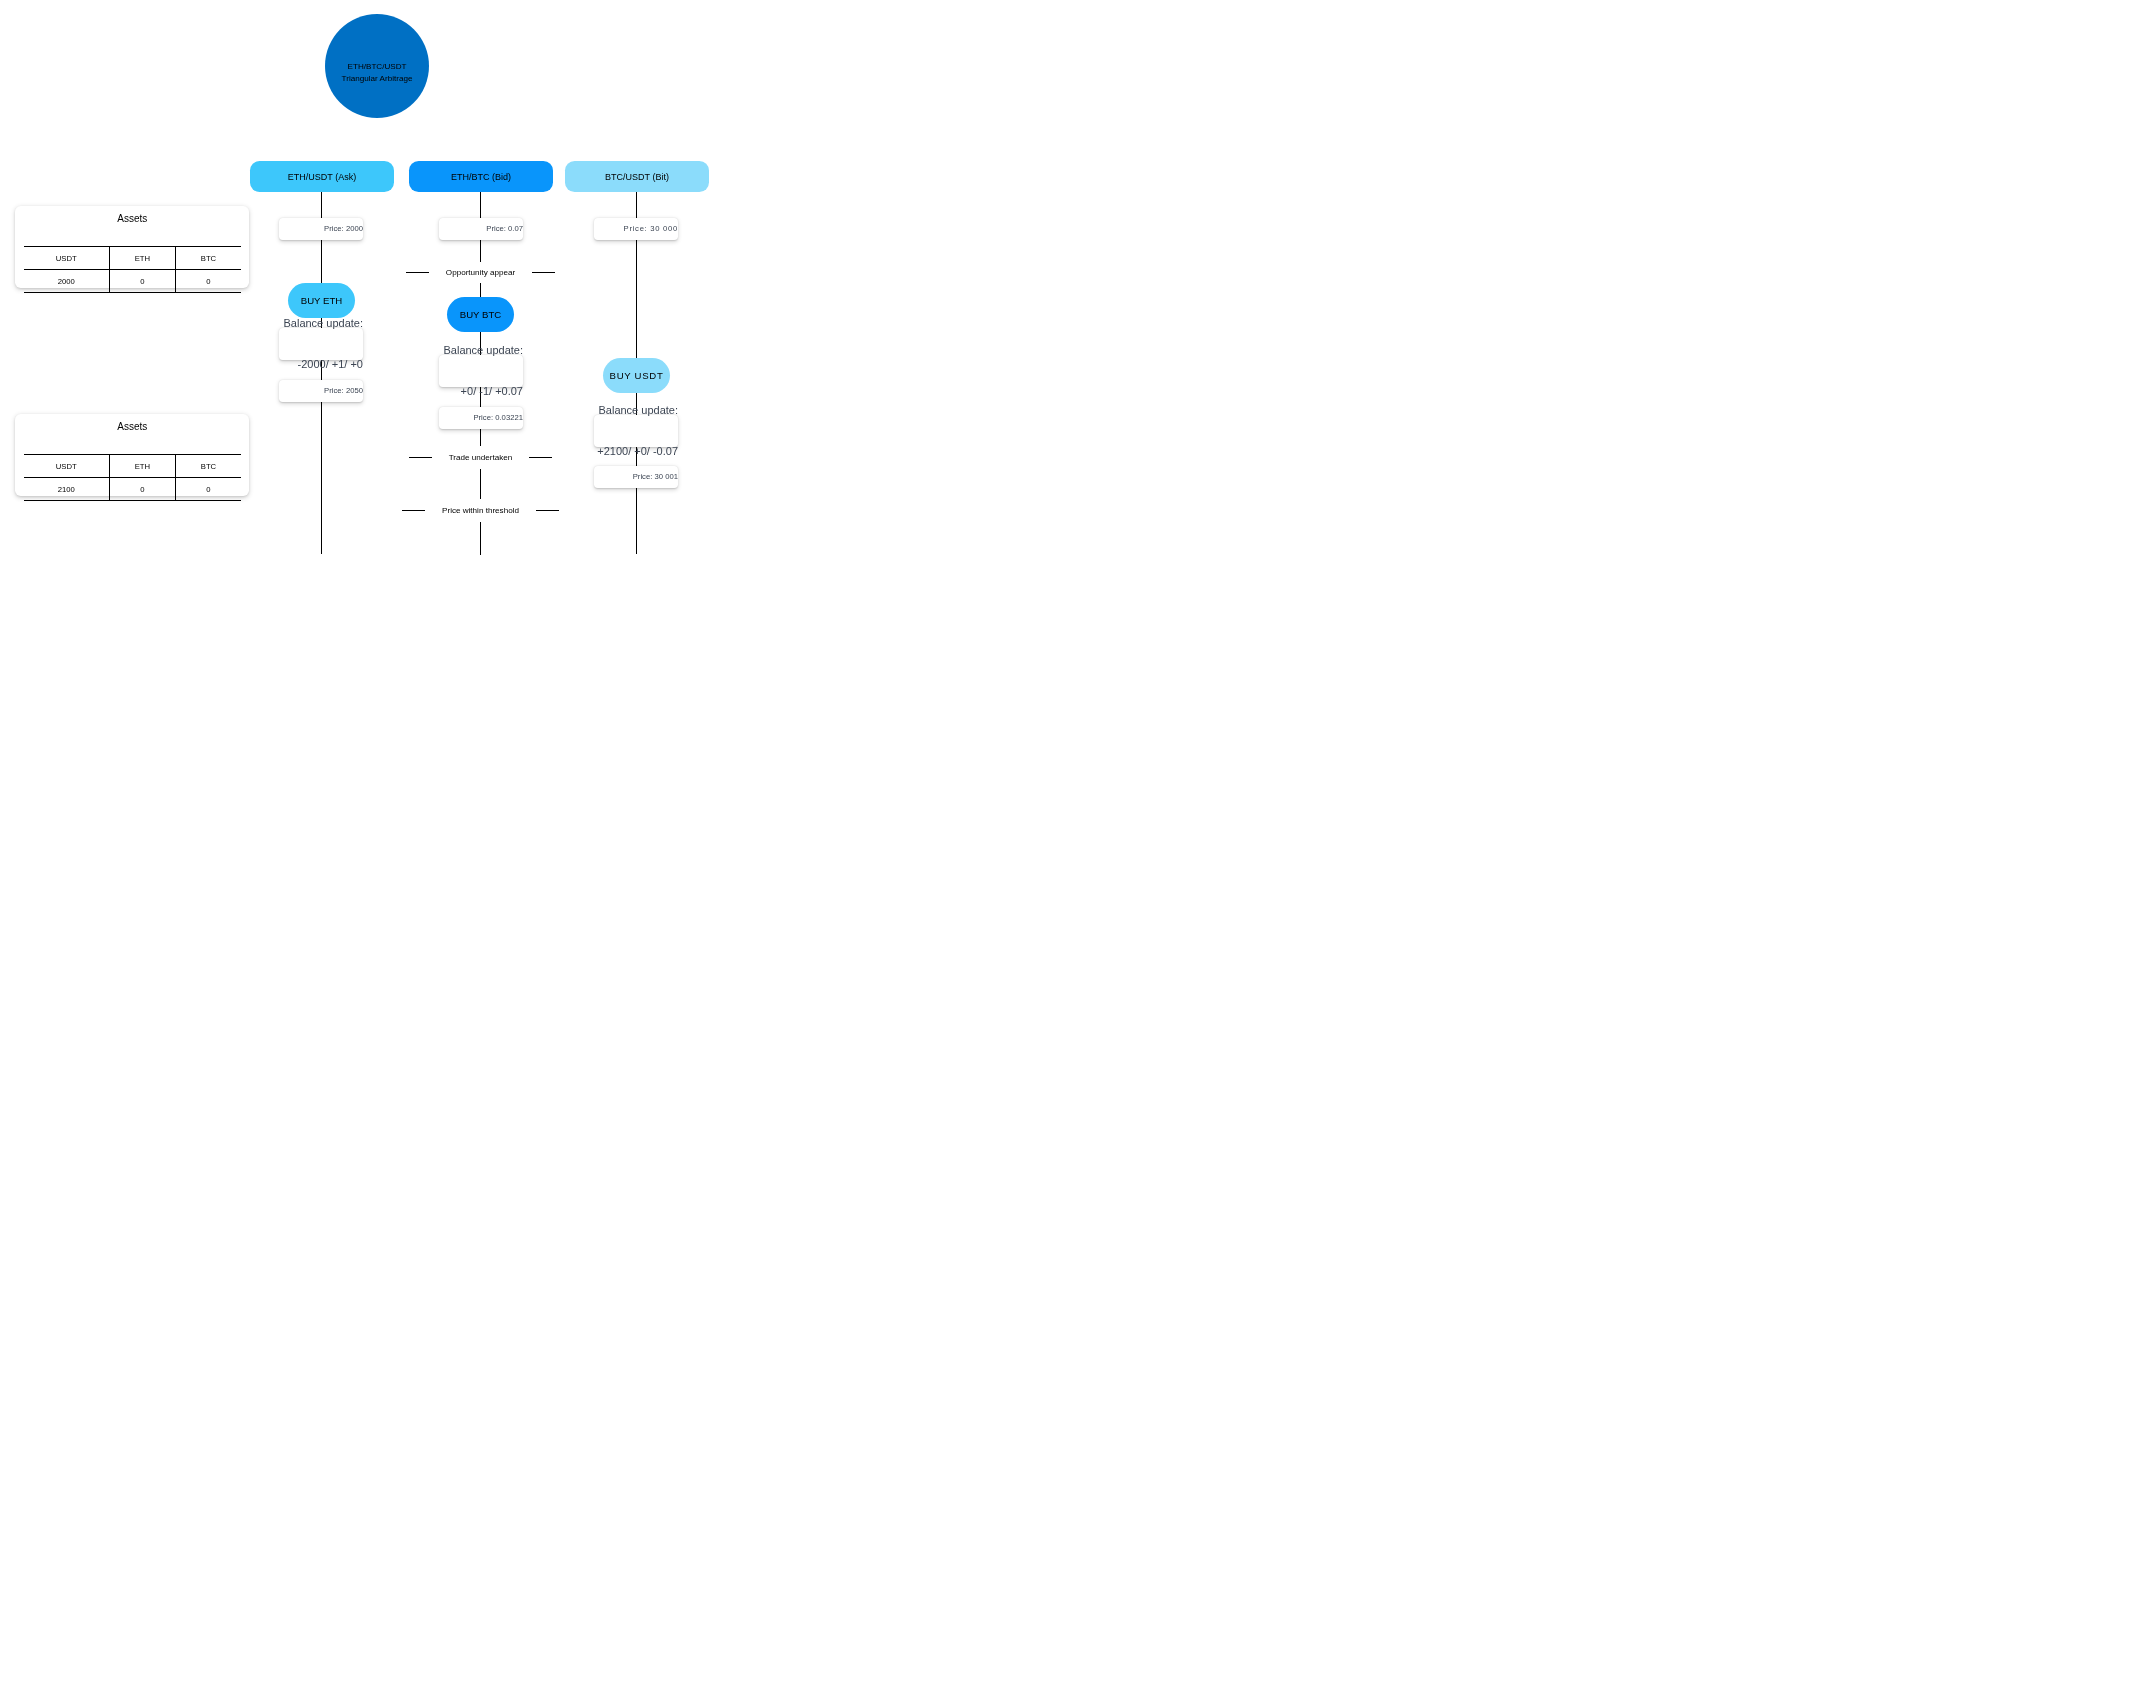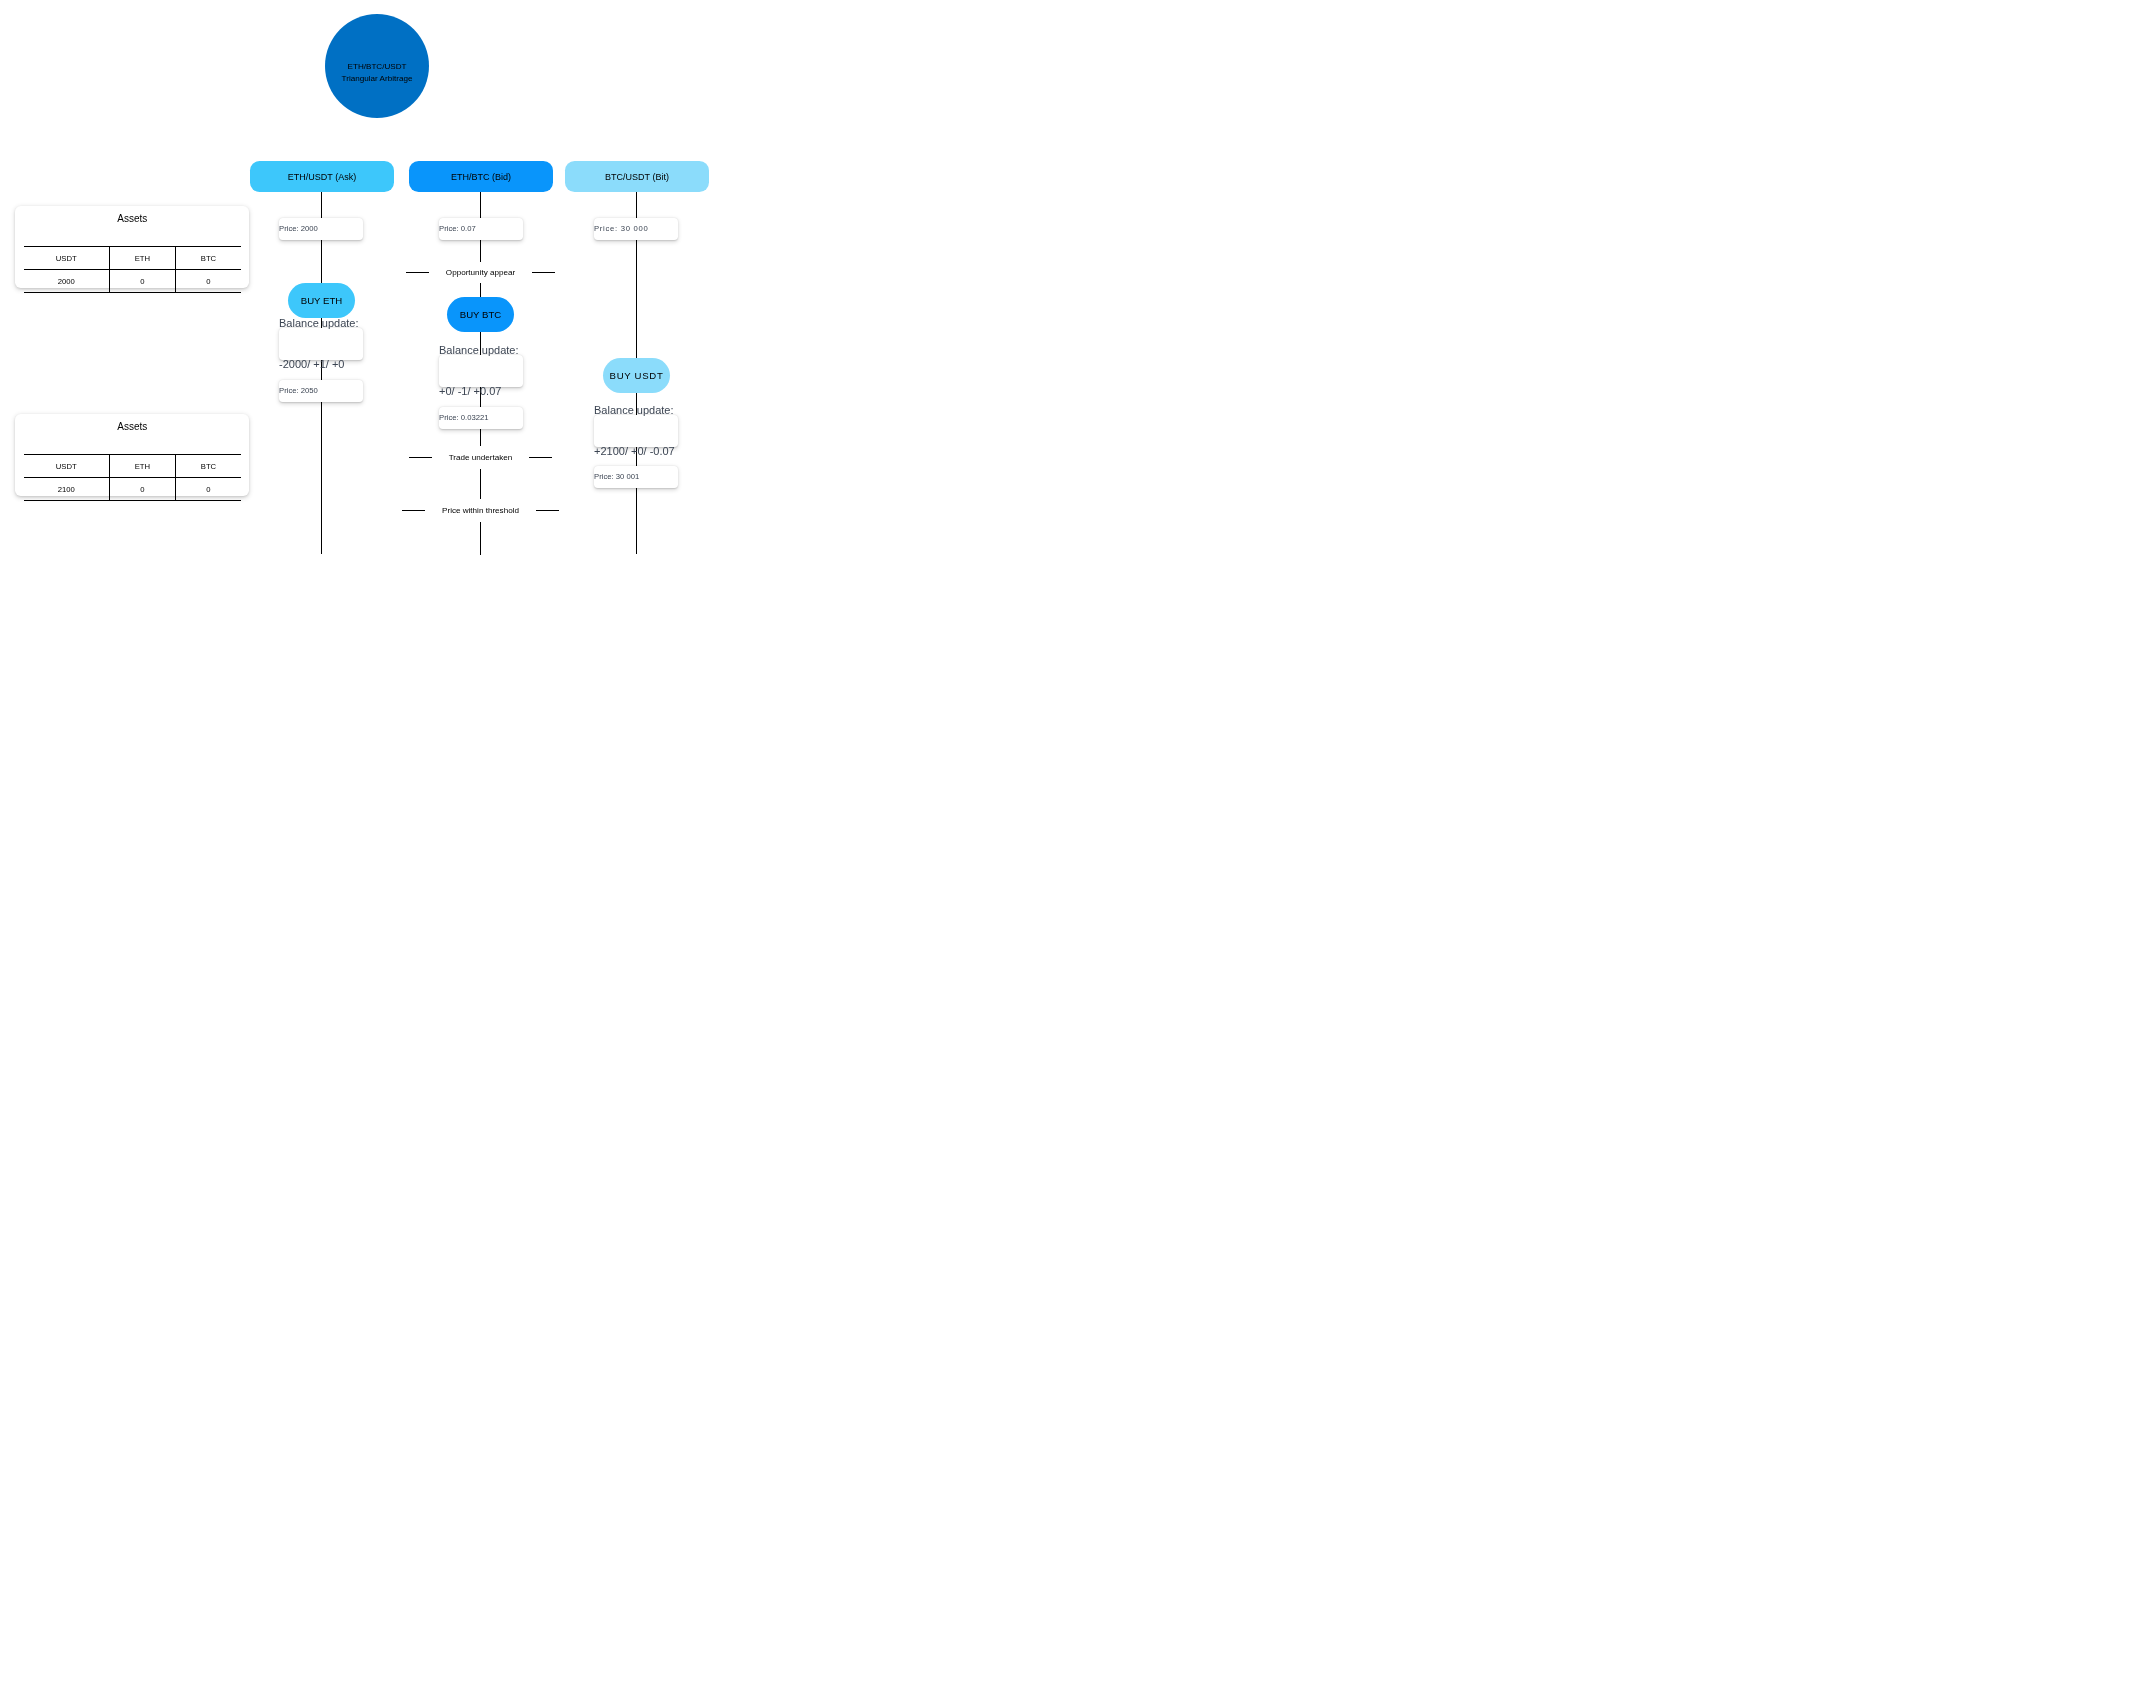--- a/index.html
+++ b/index.html
@@ -33,21 +33,21 @@
   .l2a{left:480px;top:192px;height:70px;}
   .l2b{left:480px;top:283px;height:163px;}
   .l2c{left:480px;top:469px;height:30px;}
   .l2d{left:480px;top:522px;height:33px;}
   .l3 {left:636px;top:192px;height:362px;}
   
   .box{
     position:absolute;width:84px;box-sizing:border-box;
     background:#fff;border-radius:3.8px;
     box-shadow:0 0.5px 1.4px rgba(0,0,0,.12), 0 1.4px 4.3px rgba(0,0,0,.16);
-    display:flex;flex-direction:column;align-items:flex-start;justify-content:center;
+    display:flex;flex-direction:column;align-items:flex-end;justify-content:center;
     text-align:center;color:#3b4452;font-size:7.7px;line-height:1.4;
   }
   .h46{height:22px;} .h66{height:32px;font-size:11px;gap:26px;}
   .bx-l1{left:279px;} .bx-l2{left:439px;} .bx-l3{left:594px;}
   .sp{letter-spacing:0.7px;}
   
   .pill{
     position:absolute;width:67px;height:35px;border-radius:19px;
     display:flex;align-items:center;justify-content:center;
     font-size:9.6px;color:#000;white-space:nowrap;

